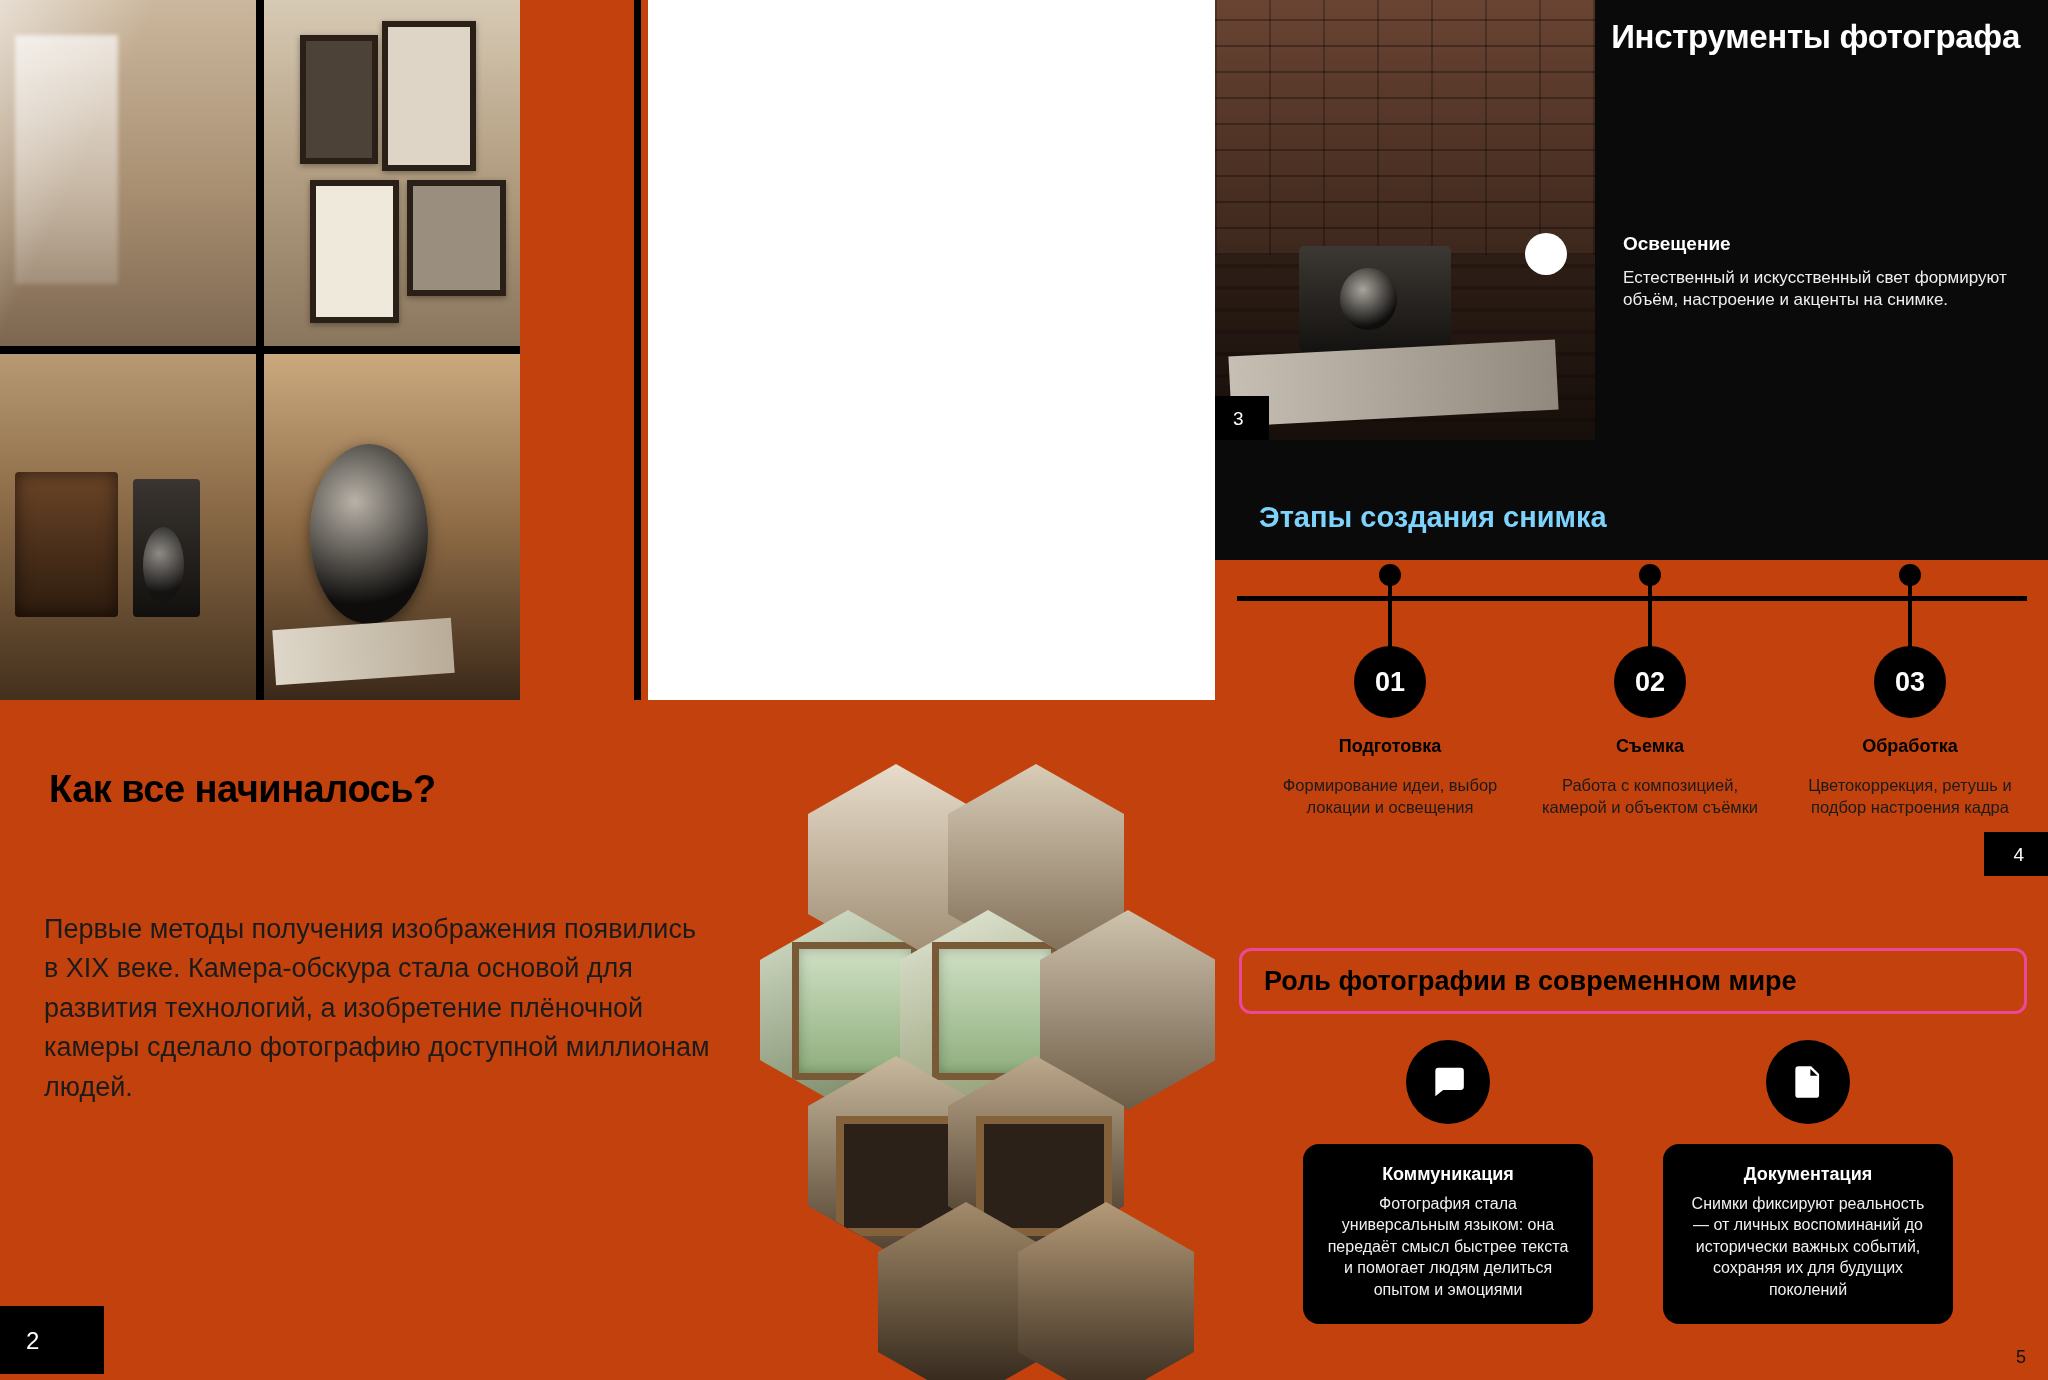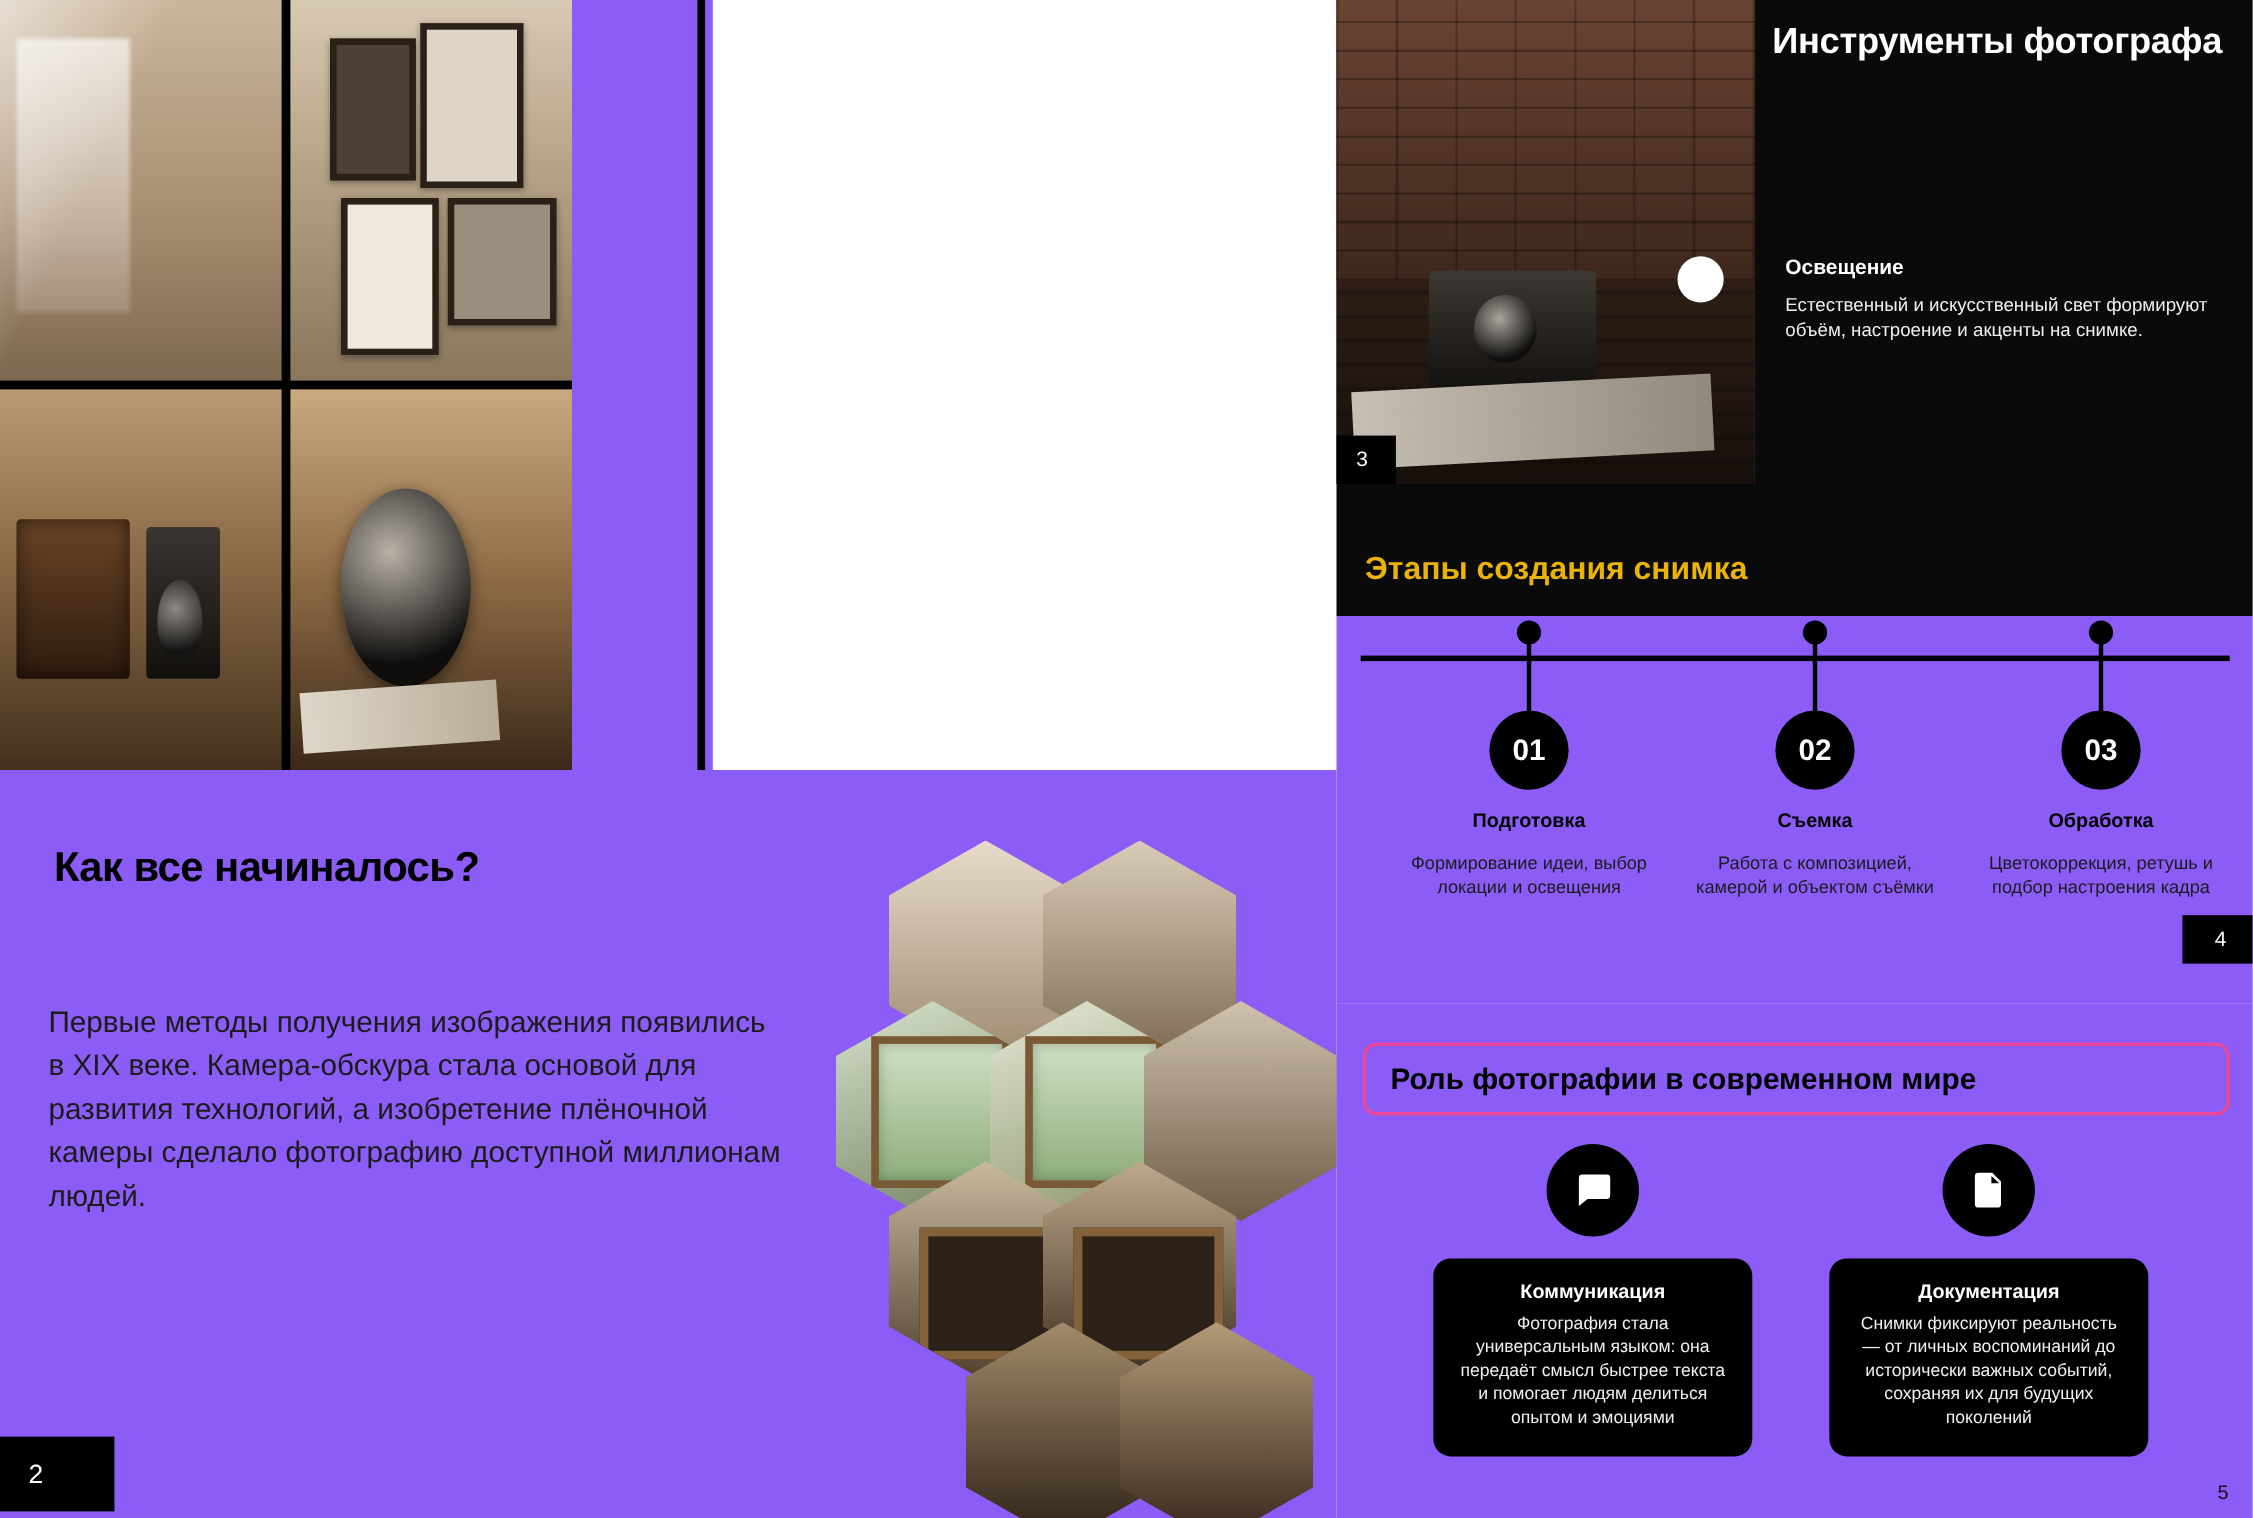--- a/index.html
+++ b/index.html
@@ -8,21 +8,21 @@
     background: #ffffff;
   }
   body {
     width: 2048px;
     height: 1380px;
     position: relative;
     overflow: hidden;
     font-family: "Liberation Sans", sans-serif;
     color: #111111;
   }
-  .slide { position: absolute; background: #8b5cf6; overflow: hidden; }
+  .slide { position: absolute; background: #c2410c; overflow: hidden; }
 
   
   #slide-1 { left: 0; top: 0; width: 648px; height: 700px; }
   .s1-photo-grid {
     position: absolute; left: 0; top: 0; width: 520px; height: 700px;
     display: grid; grid-template-columns: 1fr 1fr; grid-template-rows: 1fr 1fr;
     gap: 8px; background: #000;
   }
   .ph { position: relative; overflow: hidden; background: #6b5a4a; }
   .ph-a { background:
@@ -149,21 +149,21 @@
   .s3-item { position:absolute; left:408px; width:400px; color:#fff; }
   .s3-item .dot {
     position:absolute; left:-98px; top:0; width:42px; height:42px; border-radius:50%;
     background:#fff;
   }
   .s3-item .ttl { font-size:19px; font-weight:bold; margin:0 0 12px 0; }
   .s3-item .txt { font-size:17px; line-height:1.32; color:#efefef; }
   #s3-item-1 { top:100px; }
   #s3-item-2 { top:233px; }
   .s3-footer {
-    position:absolute; left:26px; bottom:26px; font-size:29px; font-weight:bold; color:#eab308;
+    position:absolute; left:44px; bottom:26px; font-size:29px; font-weight:bold; color:#7dd3fc;
   }
 
   
   #slide-4 { left: 1215px; top: 560px; width: 833px; height: 352px; }
   .s4-line { position:absolute; left:22px; top:36px; width:790px; height:5px; background:#000; }
   .s4-step { position:absolute; width:230px; text-align:center; }
   .s4-step .tick {
     position:absolute; left:50%; top:-32px; margin-left:-11px;
     width:22px; height:22px; border-radius:50%; background:#000;
   }

